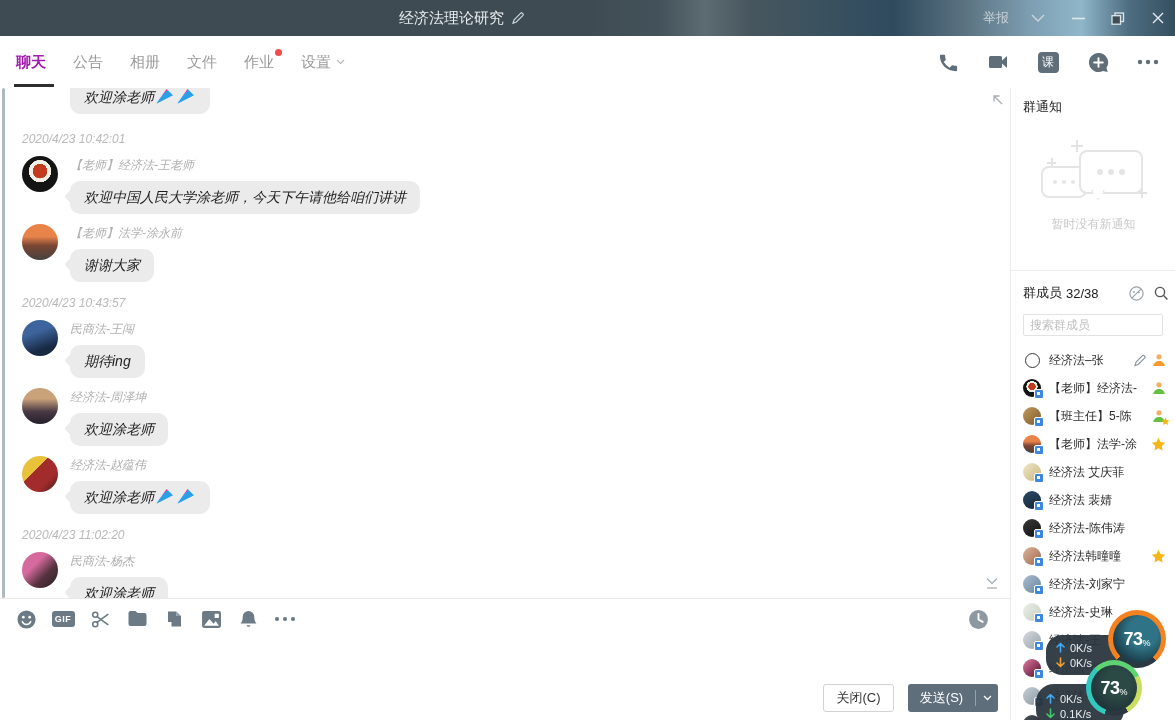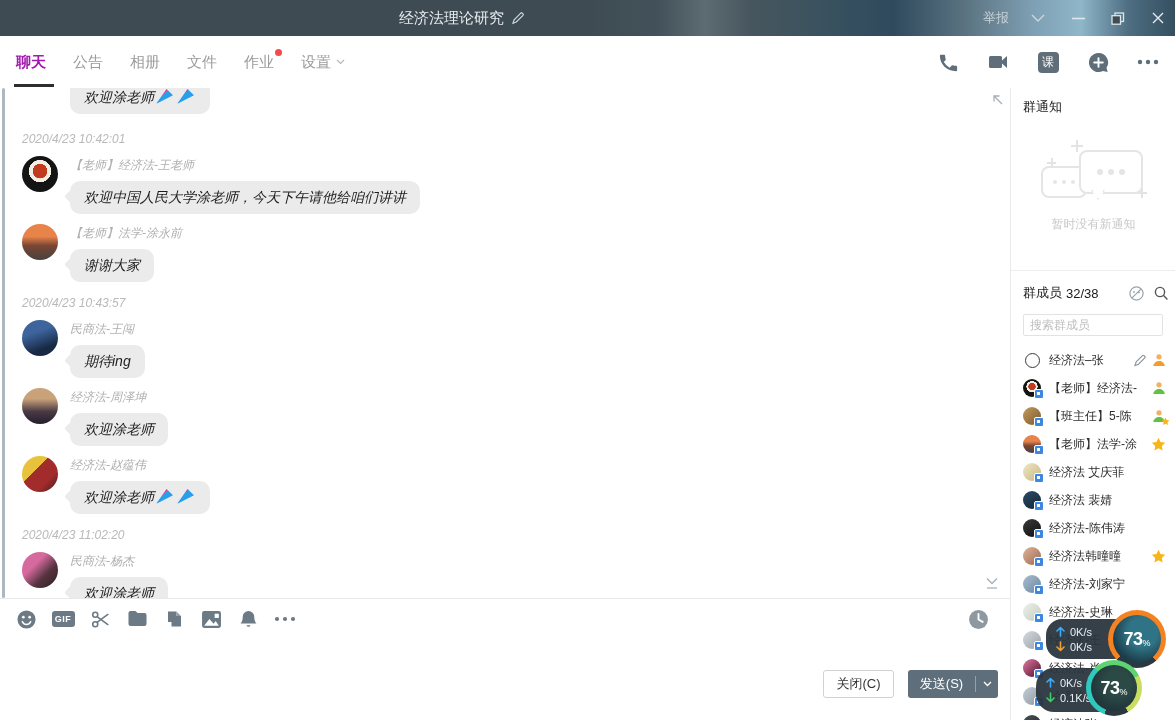--- a/index.html
+++ b/index.html
@@ -43,21 +43,21 @@
     background:linear-gradient(135deg,#e03c9c 0 38%,#2a9fe8 38% 80%,#1d78c4 80%);
     clip-path:polygon(0 100%,62% 0,100% 42%);border-radius:2px;}
   .collapse{position:absolute;right:6px;top:4px;cursor:pointer;}
   .scrollbtm{position:absolute;right:10px;top:488px;cursor:pointer;}
   .chat-divider{position:absolute;left:0;top:510px;width:1010px;height:1px;background:#e9e9e9;}
   .toolbar{position:absolute;left:14px;top:516px;width:982px;height:30px;display:flex;align-items:center;gap:13px;}
   .tb{display:flex;align-items:center;justify-content:center;width:24px;height:24px;cursor:pointer;}
   .gif{width:23px;height:16px;border-radius:3px;background:#6b7a85;color:#fff;font-size:9px;font-weight:bold;
     display:flex;align-items:center;justify-content:center;letter-spacing:.5px;}
   .tb-clock{margin-left:auto;margin-right:6px;}
-  .composer-btns{position:absolute;right:12px;bottom:22px;display:flex;gap:14px;}
+  .composer-btns{position:absolute;right:12px;bottom:8px;display:flex;gap:14px;}
   .btn-close{width:71px;height:28px;background:#fff;border:1px solid #d2d2d2;border-radius:3px;
     font-size:13px;color:#333;font-family:inherit;cursor:pointer;}
   .btn-send{width:90px;height:28px;background:#5f6e7b;border-radius:3px;color:#fff;font-size:13px;
     display:flex;align-items:center;cursor:pointer;}
   .btn-send .lbl{flex:1;text-align:center;}
   .send-sep{width:1px;height:16px;background:rgba(255,255,255,.35);}
   .send-caret{width:22px;display:flex;align-items:center;justify-content:center;}
   
   .sidebar{position:absolute;left:1010px;top:88px;width:165px;height:632px;background:#fff;
     border-left:1px solid #eaeaea;box-sizing:border-box;}
@@ -111,21 +111,21 @@
   .av-m8{background:linear-gradient(135deg,#e0b49a,#9a6a50);}
   .av-m9{background:linear-gradient(135deg,#aabdd0,#6a86a0);}
   .av-m10{background:linear-gradient(135deg,#eef2ea,#c2ccc0);}
   .av-m11{background:linear-gradient(135deg,#d5dade,#9aa4ab);}
   .av-m12{background:linear-gradient(135deg,#e078a0,#8a3a5a 60%,#332028);}
   .av-m13{background:linear-gradient(135deg,#c6ced6,#8a97a2);}
   .av-m14{background:linear-gradient(135deg,#4a5158,#23282d);}
   
   .ovl{position:absolute;z-index:50;}
   .pill{position:absolute;background:rgba(41,52,62,.94);border-radius:16px;color:#e9eef2;
-    font-size:11px;display:flex;flex-direction:column;justify-content:center;gap:3px;padding:5px 10px;box-sizing:border-box;}
+    font-size:11px;display:flex;flex-direction:column;justify-content:center;gap:3px;padding:5px 10px;box-sizing:border-box;margin-top:16px;}
   .pill .row{display:flex;align-items:center;gap:5px;white-space:nowrap;}
   .ring{position:absolute;border-radius:50%;}
   .ring-in{position:absolute;inset:5px;border-radius:50%;display:flex;align-items:center;justify-content:center;color:#fff;}
   .pct{font-size:18px;font-weight:bold;letter-spacing:-.5px;}
   .pu{font-size:9px;margin-top:7px;}
   .ovl1{left:1046px;top:610px;width:130px;height:60px;}
   .ovl1 .pill{left:0;top:9px;width:84px;height:40px;}
   .ovl1 .ring{left:62px;top:0;width:58px;height:58px;
     background:conic-gradient(from 225deg,#f58220 0 76%,#2b3842 76% 100%);}
   .ovl1 .ring-in{background:radial-gradient(circle at 62% 36%,#2f7486 0 34%,#1d3f4c 70%,#152e38 100%);}

